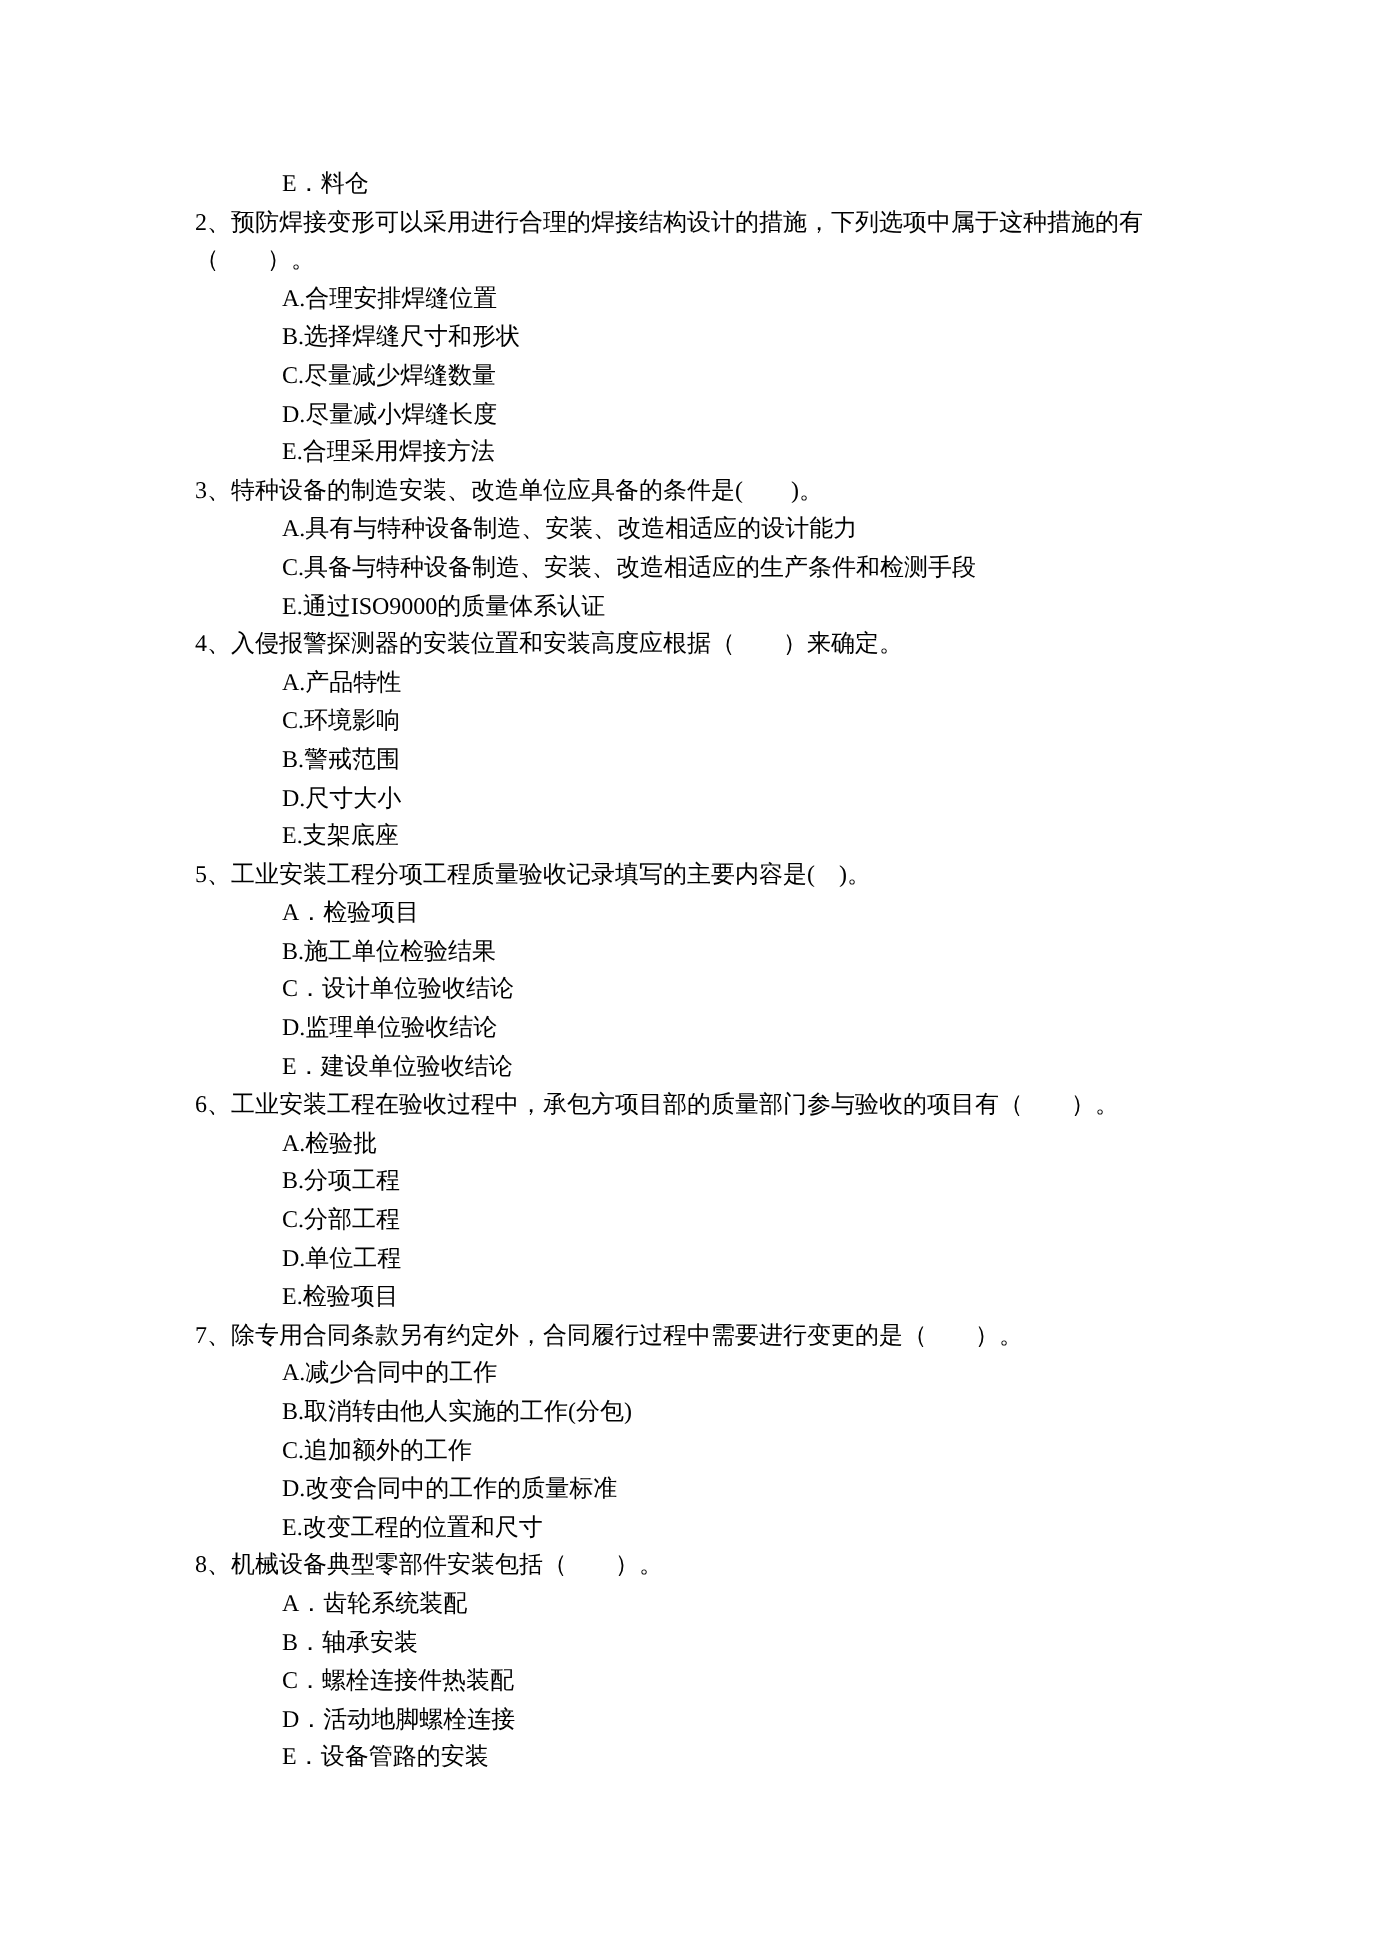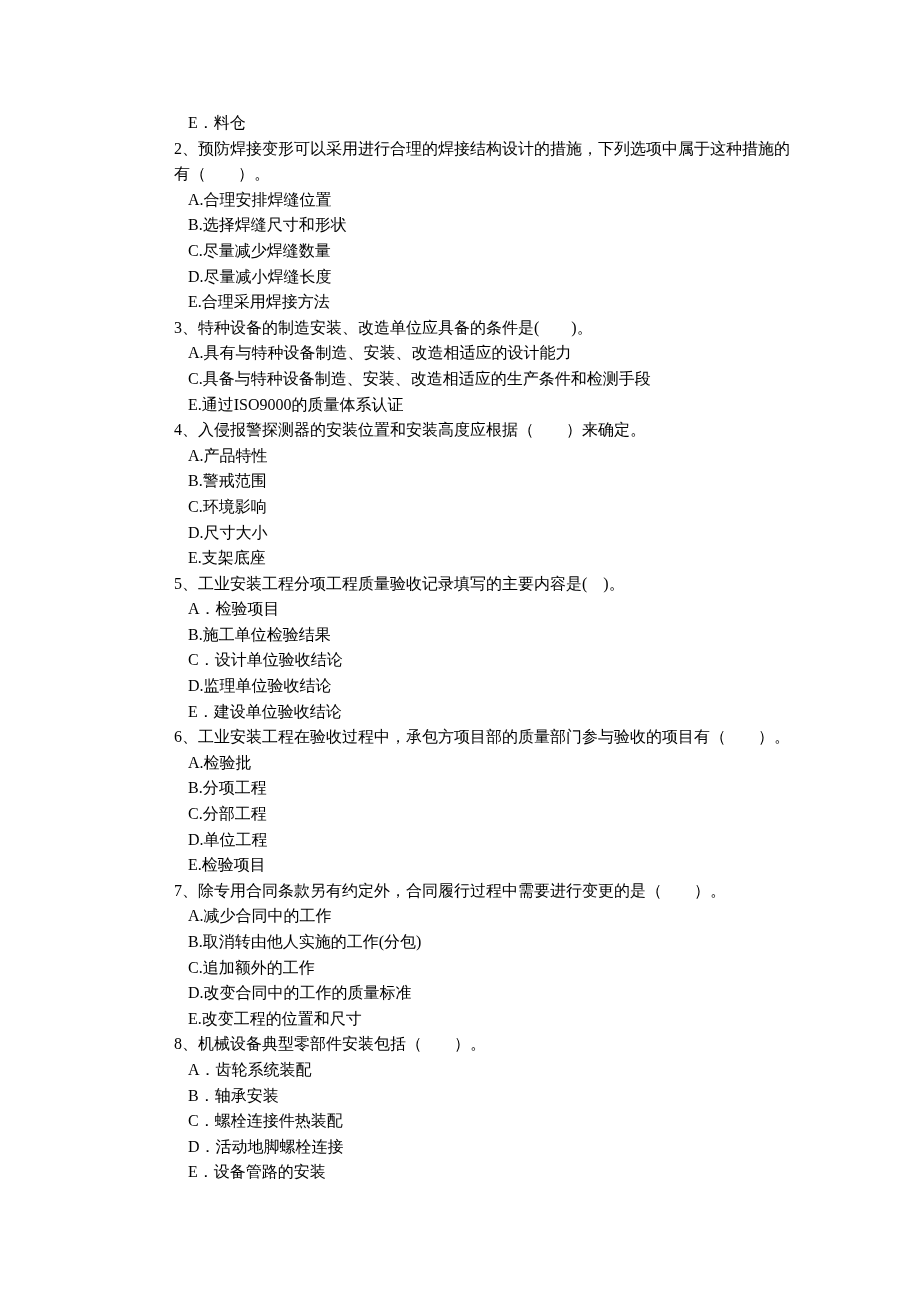--- a/index.html
+++ b/index.html
@@ -14,21 +14,20 @@
     }
     .option {
       padding-left: 58px;
       text-align: left;
     }
     .q-wrap {
       padding-left: 0;
     }
     .question-text {
       padding-left: 0;
-      margin-left: 44px;
     }
   </style>
 </head>
 <body>
 
 <div class="option">E．料仓</div>
 
 <div class="q-wrap">
   <div class="question-text"><span>2、</span><span>预防焊接变形可以采用进行合理的焊接结构设计的措施，下列选项中属于这种措施的有（　　）。</span></div>
   <div class="option">A.合理安排焊缝位置</div>
@@ -41,22 +40,22 @@
 <div class="q-wrap">
   <div class="question-text"><span>3、</span><span>特种设备的制造安装、改造单位应具备的条件是(　　)。</span></div>
   <div class="option">A.具有与特种设备制造、安装、改造相适应的设计能力</div>
   <div class="option">C.具备与特种设备制造、安装、改造相适应的生产条件和检测手段</div>
   <div class="option">E.通过ISO9000的质量体系认证</div>
 </div>
 
 <div class="q-wrap">
   <div class="question-text"><span>4、</span><span>入侵报警探测器的安装位置和安装高度应根据（　　）来确定。</span></div>
   <div class="option">A.产品特性</div>
+  <div class="option">C.环境影响</div>
   <div class="option">B.警戒范围</div>
-  <div class="option">C.环境影响</div>
   <div class="option">D.尺寸大小</div>
   <div class="option">E.支架底座</div>
 </div>
 
 <div class="q-wrap">
   <div class="question-text"><span>5、</span><span>工业安装工程分项工程质量验收记录填写的主要内容是(　)。</span></div>
   <div class="option">A．检验项目</div>
   <div class="option">B.施工单位检验结果</div>
   <div class="option">C．设计单位验收结论</div>
   <div class="option">D.监理单位验收结论</div>

